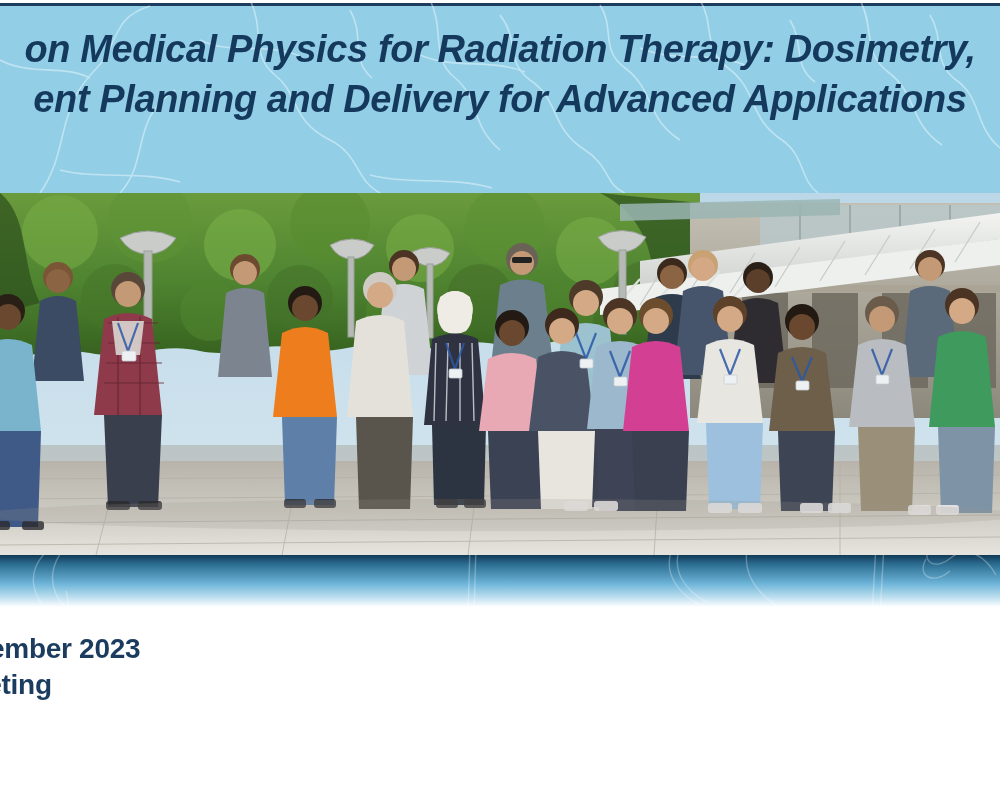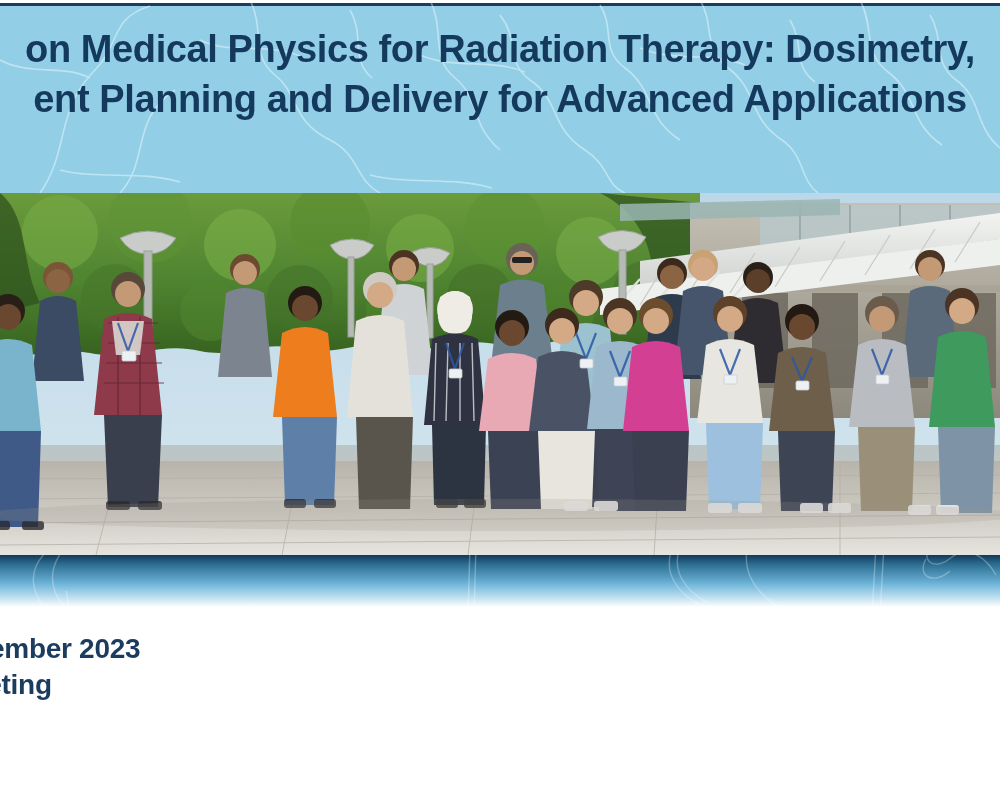--- a/index.html
+++ b/index.html
@@ -15,20 +15,21 @@
     background:#ffffff;
     overflow:hidden;
   }
 
   
   .header-band {
     position:absolute; left:0; top:0;
     width:1000px; height:193px;
     background:#92cfe7;
     overflow:hidden;
+    font-style:italic;
   }
   .header-topline-white {
     position:absolute; left:0; top:0; width:1000px; height:3px;
     background:#ffffff;
   }
   .header-topline-navy {
     position:absolute; left:0; top:3px; width:1000px; height:3px;
     background:#1d3b5c;
   }
   .header-art {

